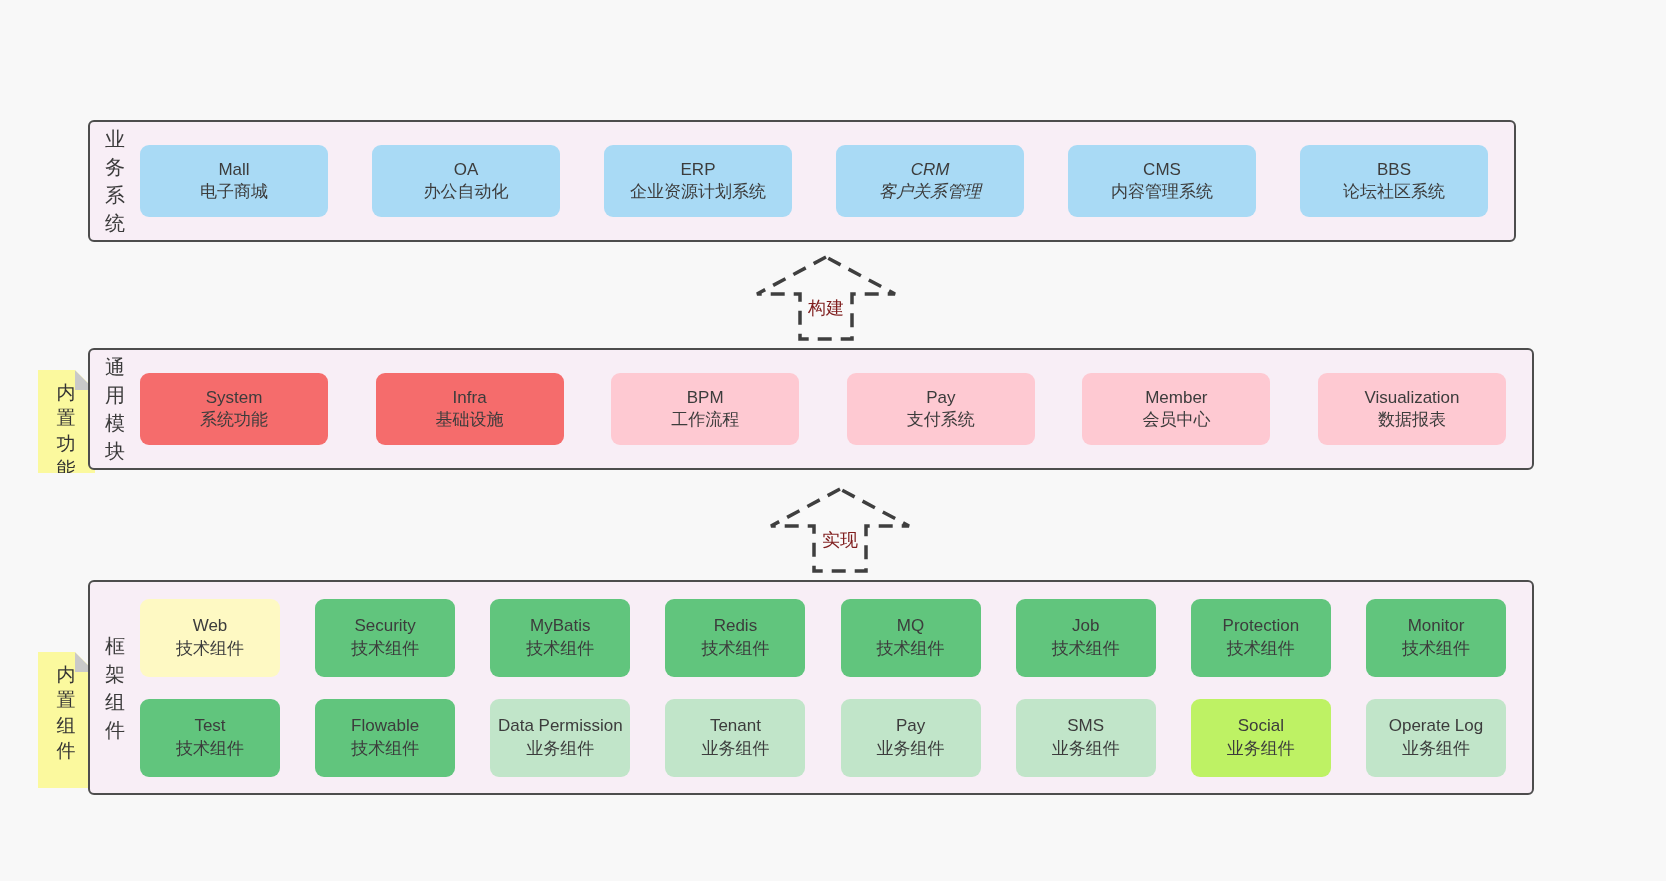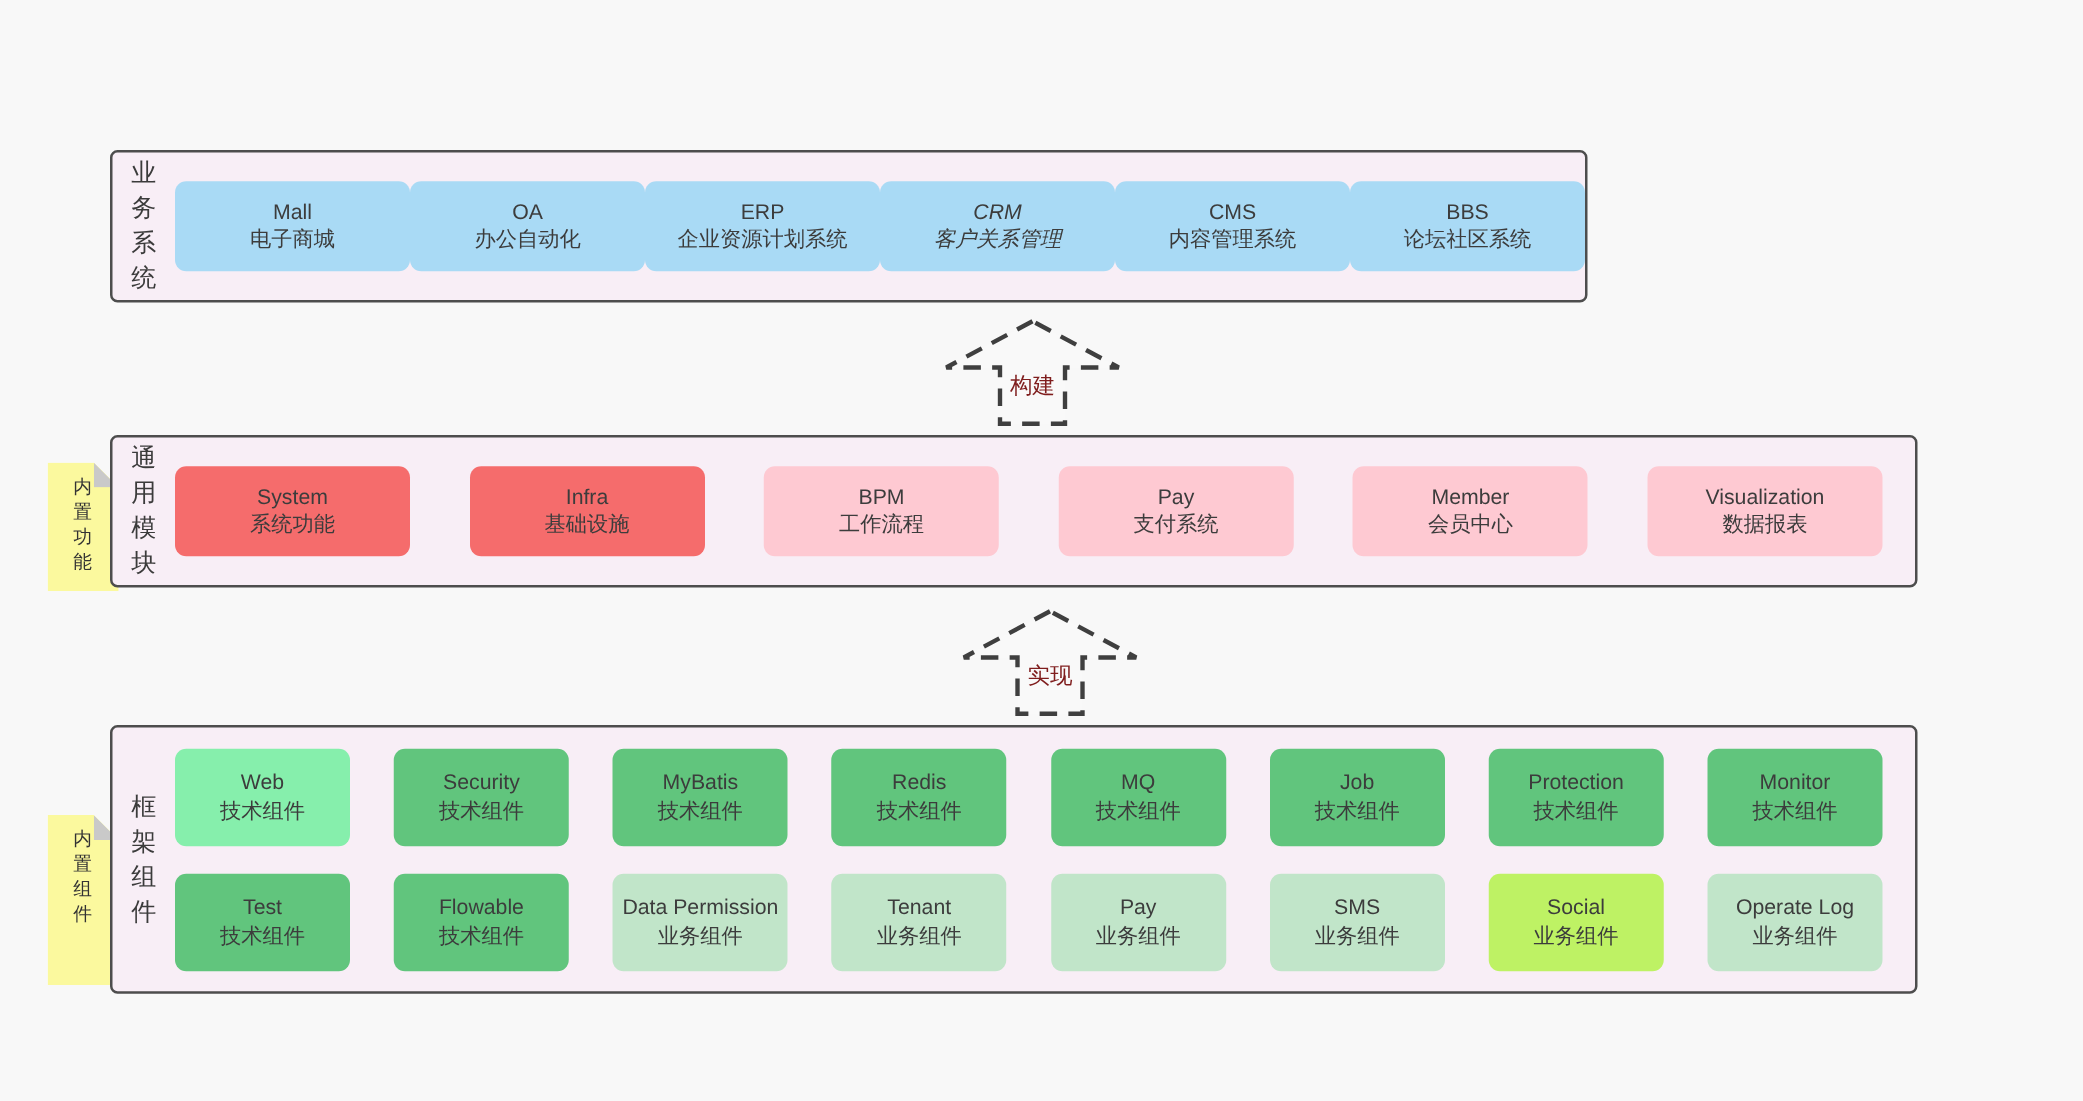--- a/index.html
+++ b/index.html
@@ -66,21 +66,21 @@
   .size-wide  { width: 188px; height: 72px; }
   .size-small { width: 140px; height: 78px; }
 
   .sticky-note {
     position: absolute;
     box-sizing: border-box;
     width: 57px;
     background: #fbf99e;
     clip-path: polygon(0 0, calc(100% - 20px) 0, 100% 20px, 100% 100%, 0 100%);
     z-index: 0;
-    font-size: 15px;
+    font-size: 19px;
     line-height: 1.33;
     text-align: center;
     word-break: break-all;
     padding: 10px 17px 0 16px;
     color: #333;
   }
   .sticky-note::after {
     content: "";
     position: absolute;
     top: 0;
@@ -104,21 +104,21 @@
     top: 42px;
     transform: translateX(-50%);
     background: #f9f9f9;
     padding: 0 3px;
     font-size: 18px;
     color: #7f1d1d;
     white-space: nowrap;
   }
 
   
-  #layer-business { left: 88px; top: 120px; width: 1182px; height: 122px; }
+  #layer-business { left: 88px; top: 120px; width: 1428px; height: 122px; }
 
   #arrow-build    { left: 751px; top: 254px; }
 
   #wrap-modules   { left: 38px; top: 348px; width: 1496px; height: 122px; }
   #wrap-modules .sticky-note { left: 0; top: 22px; height: 103px; }
   #wrap-modules .container   { left: 50px; top: 0; width: 1446px; height: 122px; }
 
   #arrow-implement { left: 765px; top: 486px; }
 
   #wrap-components { left: 38px; top: 580px; width: 1496px; height: 215px; }
@@ -208,21 +208,21 @@
   </svg>
   <span class="arrow-label">实现</span>
 </div>
 
 <div class="layer-wrap" id="wrap-components">
   <div class="sticky-note">内置组件</div>
   <div class="container">
     <div class="layer-label">框架组件</div>
     <div class="rows-area">
         <div class="box-row">
-          <div class="box size-small" style="background: #86efac;">
+          <div class="box size-small" style="background: #fef9c3;">
             <div>Web</div>
             <div>技术组件</div>
           </div>
           <div class="box size-small" style="background: rgb(97, 197, 125);">
             <div>Security</div>
             <div>技术组件</div>
           </div>
           <div class="box size-small" style="background: rgb(97, 197, 125);">
             <div>MyBatis</div>
             <div>技术组件</div>

